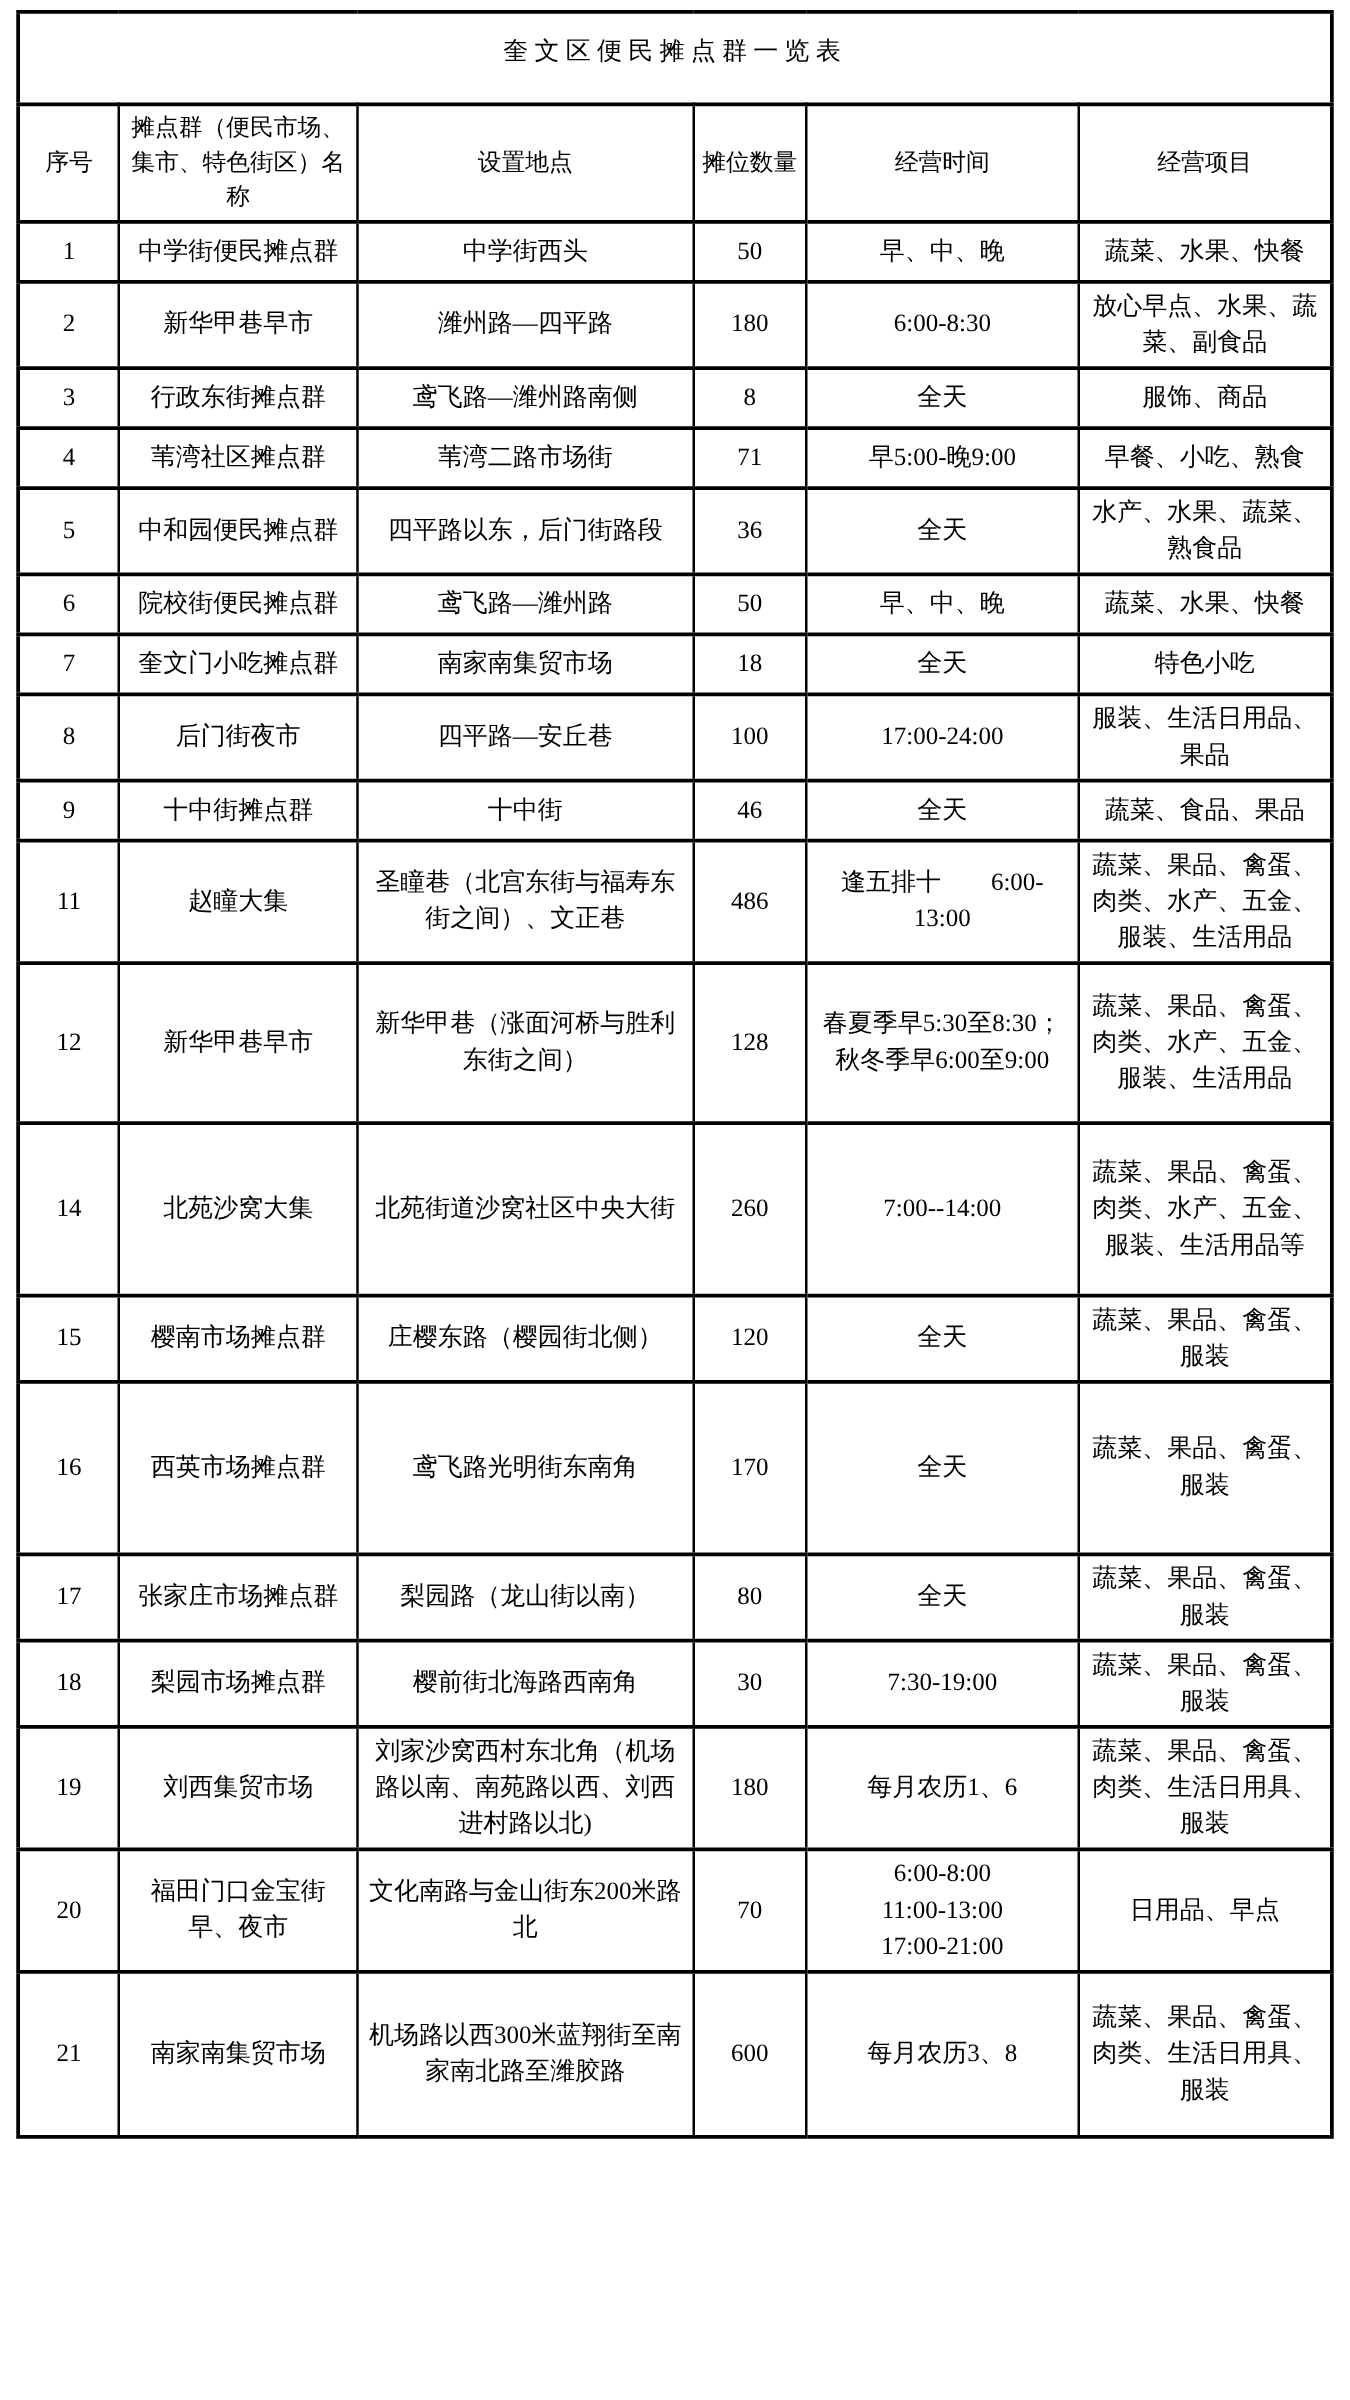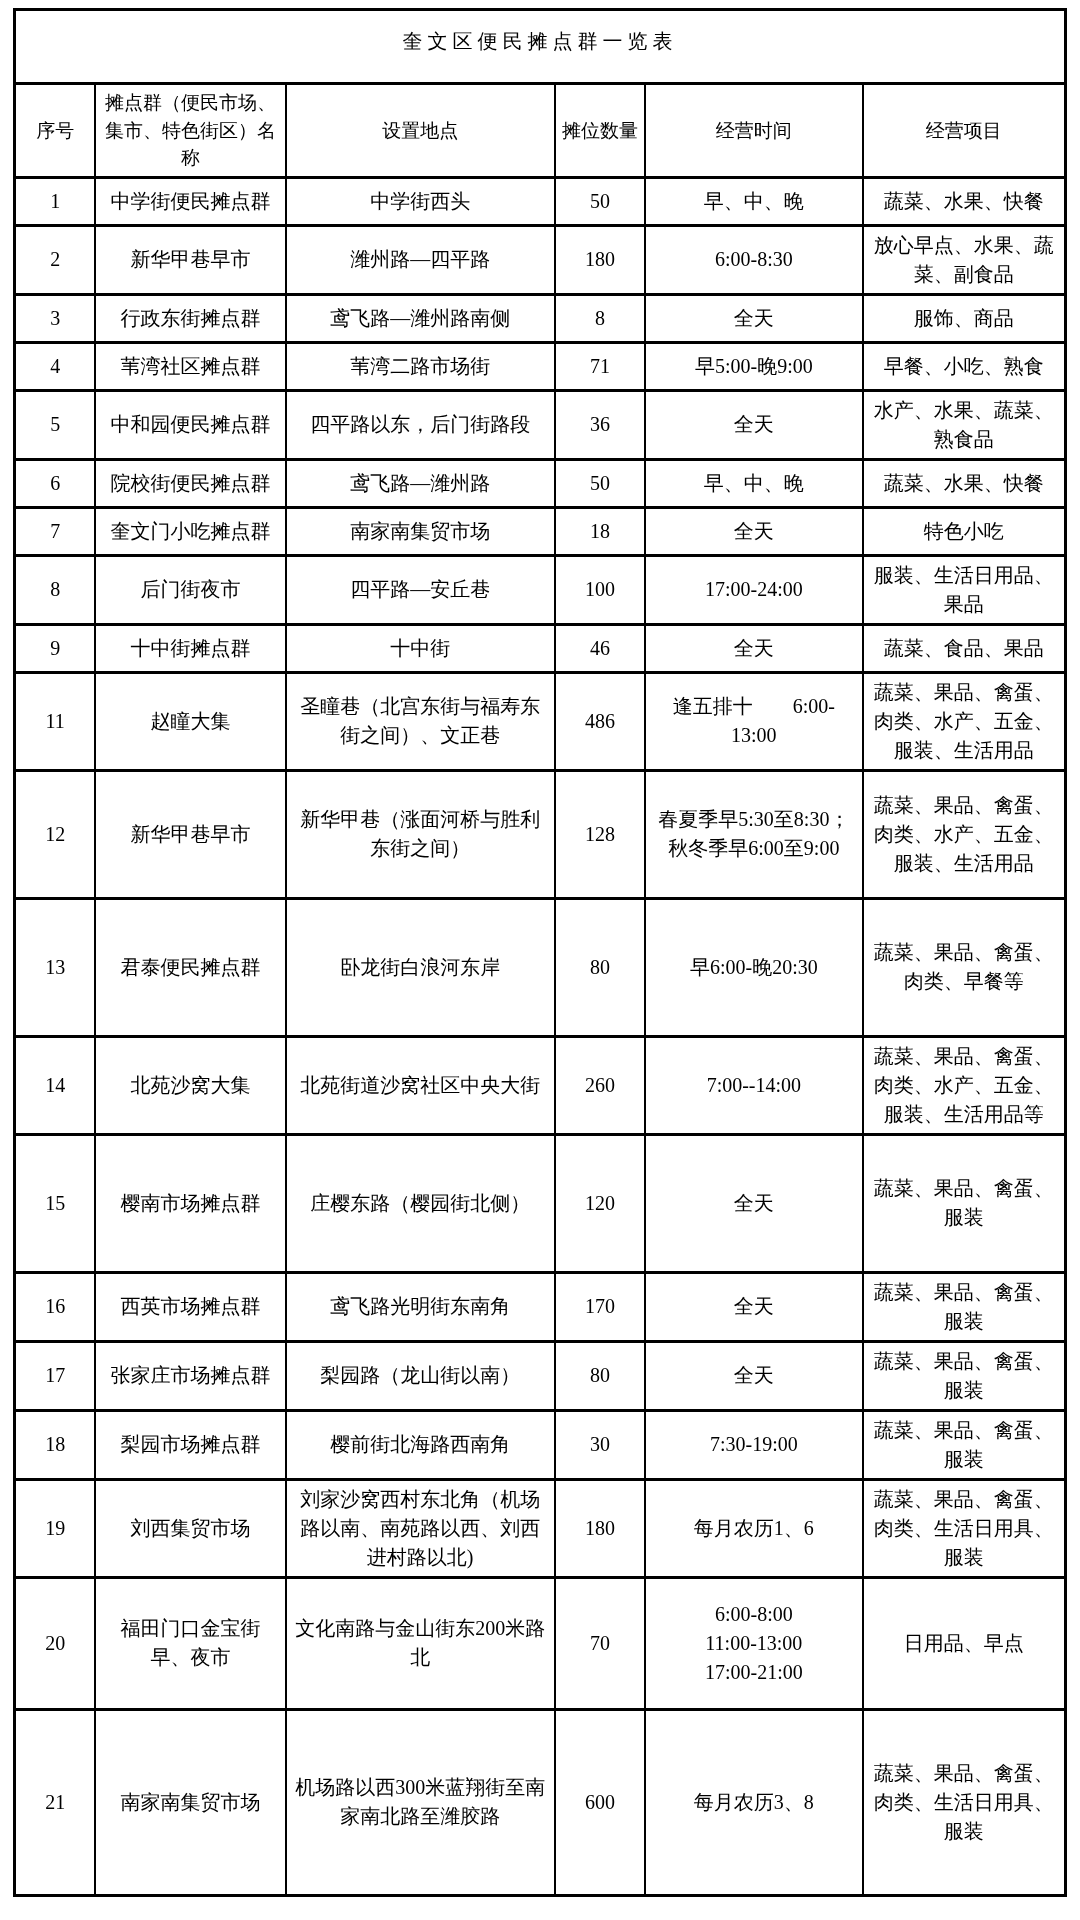--- a/index.html
+++ b/index.html
@@ -185,28 +185,20 @@
         <tr>
           <td class="col-index">12</td>
           <td class="col-name">新华甲巷早市</td>
           <td class="col-location">新华甲巷（涨面河桥与胜利东街之间）</td>
           <td class="col-count">128</td>
           <td class="col-hours">春夏季早5:30至8:30；
 秋冬季早6:00至9:00</td>
           <td class="col-items">蔬菜、果品、禽蛋、肉类、水产、五金、服装、生活用品</td>
         </tr>
         <tr>
-          <td class="col-index">13</td>
-          <td class="col-name">君泰便民摊点群</td>
-          <td class="col-location">卧龙街白浪河东岸</td>
-          <td class="col-count">80</td>
-          <td class="col-hours">早6:00-晚20:30</td>
-          <td class="col-items">蔬菜、果品、禽蛋、肉类、早餐等</td>
-        </tr>
-        <tr>
           <td class="col-index">14</td>
           <td class="col-name">北苑沙窝大集</td>
           <td class="col-location">北苑街道沙窝社区中央大街</td>
           <td class="col-count">260</td>
           <td class="col-hours">7:00--14:00</td>
           <td class="col-items">蔬菜、果品、禽蛋、肉类、水产、五金、服装、生活用品等</td>
         </tr>
         <tr>
           <td class="col-index">15</td>
           <td class="col-name">樱南市场摊点群</td>

